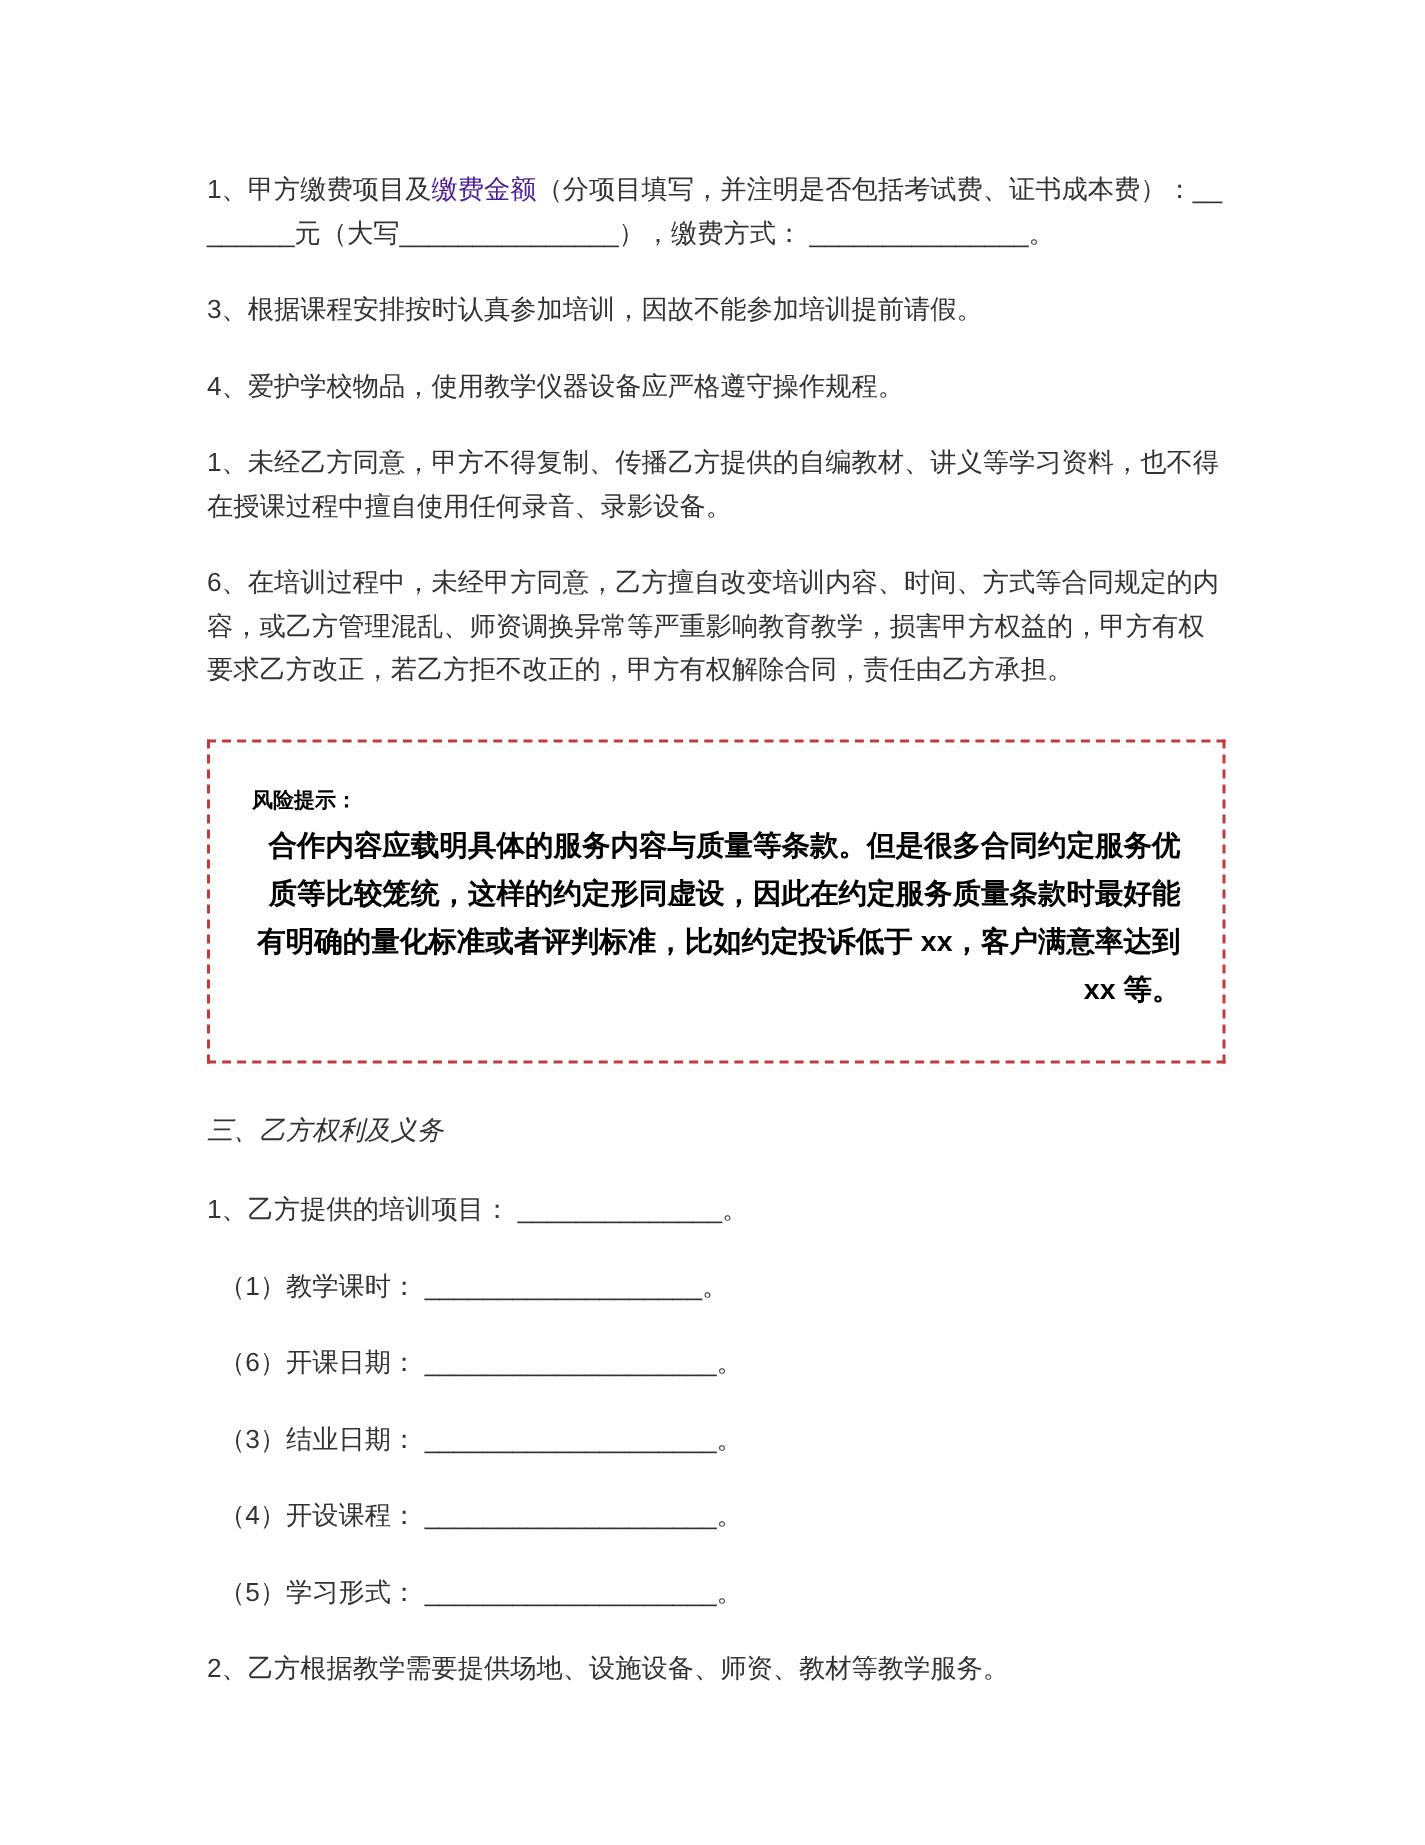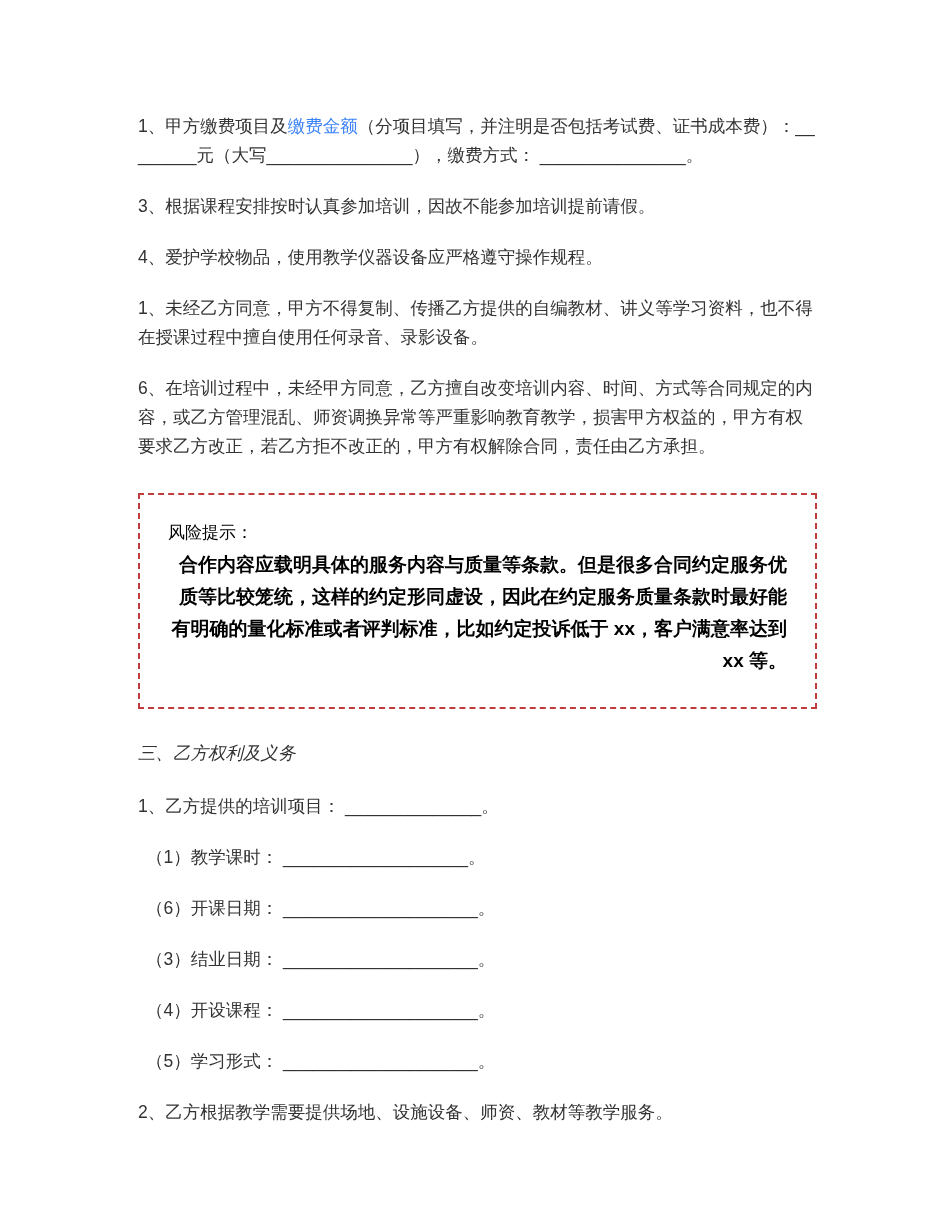--- a/index.html
+++ b/index.html
@@ -15,33 +15,33 @@
     padding: 112px 133px 0 138px;
   }
   .para {
     font-size: 17.5px;
     line-height: 29px;
     color: #333333;
     margin: 0 0 22px 0;
     word-break: break-all;
   }
   .inline-link {
-    color: #3b82f6;
+    color: #4c1d95;
     text-decoration: none;
     cursor: pointer;
   }
   .risk-box {
     border: 2px dashed #c03c3c;
     margin: 32px 0 30px 0;
     padding: 22px 28px 30px 28px;
   }
   .risk-title {
-    font-size: 17px;
+    font-size: 14px;
     line-height: 32px;
-    font-weight: 400;
+    font-weight: 700;
     color: #000000;
     margin: 0;
   }
   .risk-body {
     font-size: 19px;
     line-height: 32px;
     font-weight: 700;
     color: #000000;
     margin: 0;
     word-break: break-all;

